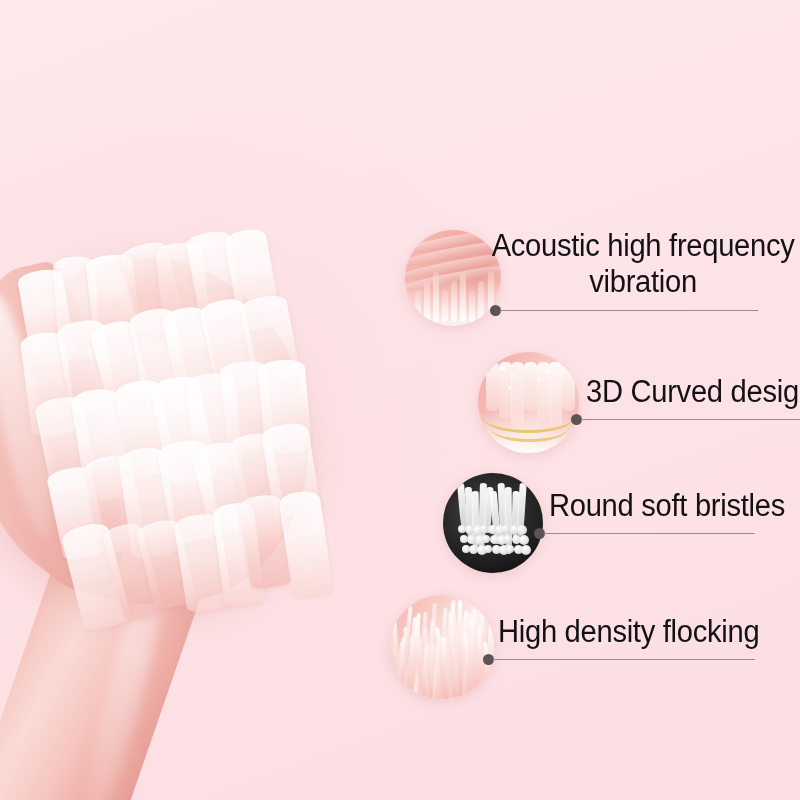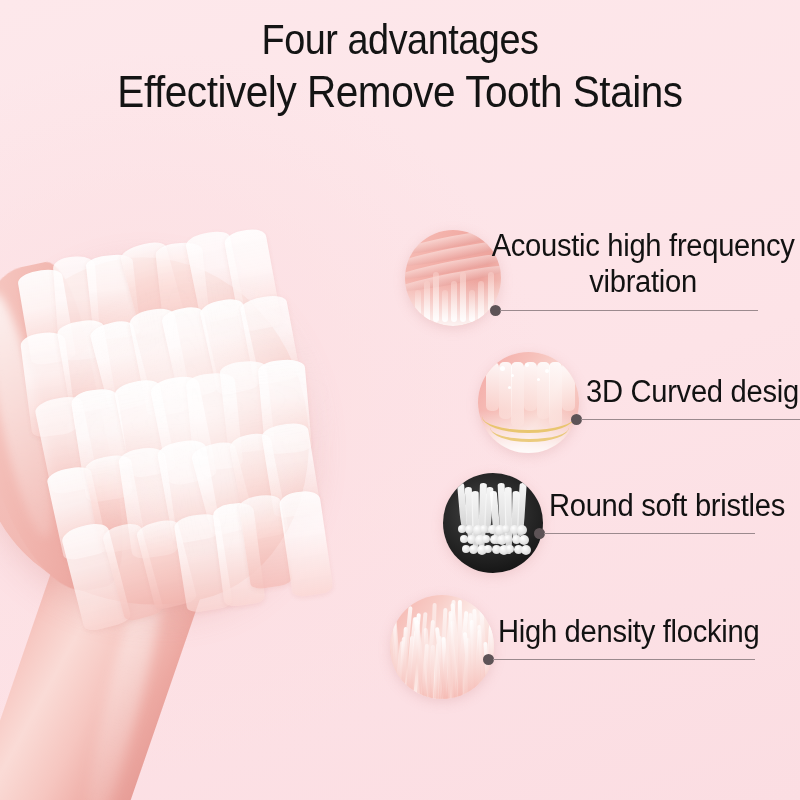--- a/index.html
+++ b/index.html
@@ -289,24 +289,20 @@
   }
   .flabel.two-line { white-space: normal; width: 330px; text-align: center; }
 </style>
 </head>
 <body>
 
 <div id="stage">
 
   <div class="bg-wash"></div>
 
-  <div class="headline">
-    <span class="l1">Four advantages</span>
-    <span class="l2">Effectively Remove Tooth Stains</span>
-  </div>
 
   <div class="product">
     <div class="handle"></div>
     <div class="handle-gloss"></div>
     <div class="head-plate"></div>
     <div class="head-rim"></div>
     <div class="head-rim-light"></div>
     <div class="bristles" id="bristle-field">
         <div class="tuft" style="left: 15.9926px; top: 15.8709px; width: 45.3775px; height: 92.9304px; transform: rotate(0.350435deg); opacity: 0.97;"></div>
         <div class="tuft" style="left: 48.9456px; top: 8.09634px; width: 41.5468px; height: 102.942px; transform: rotate(5.91312deg); opacity: 0.81;"></div>

